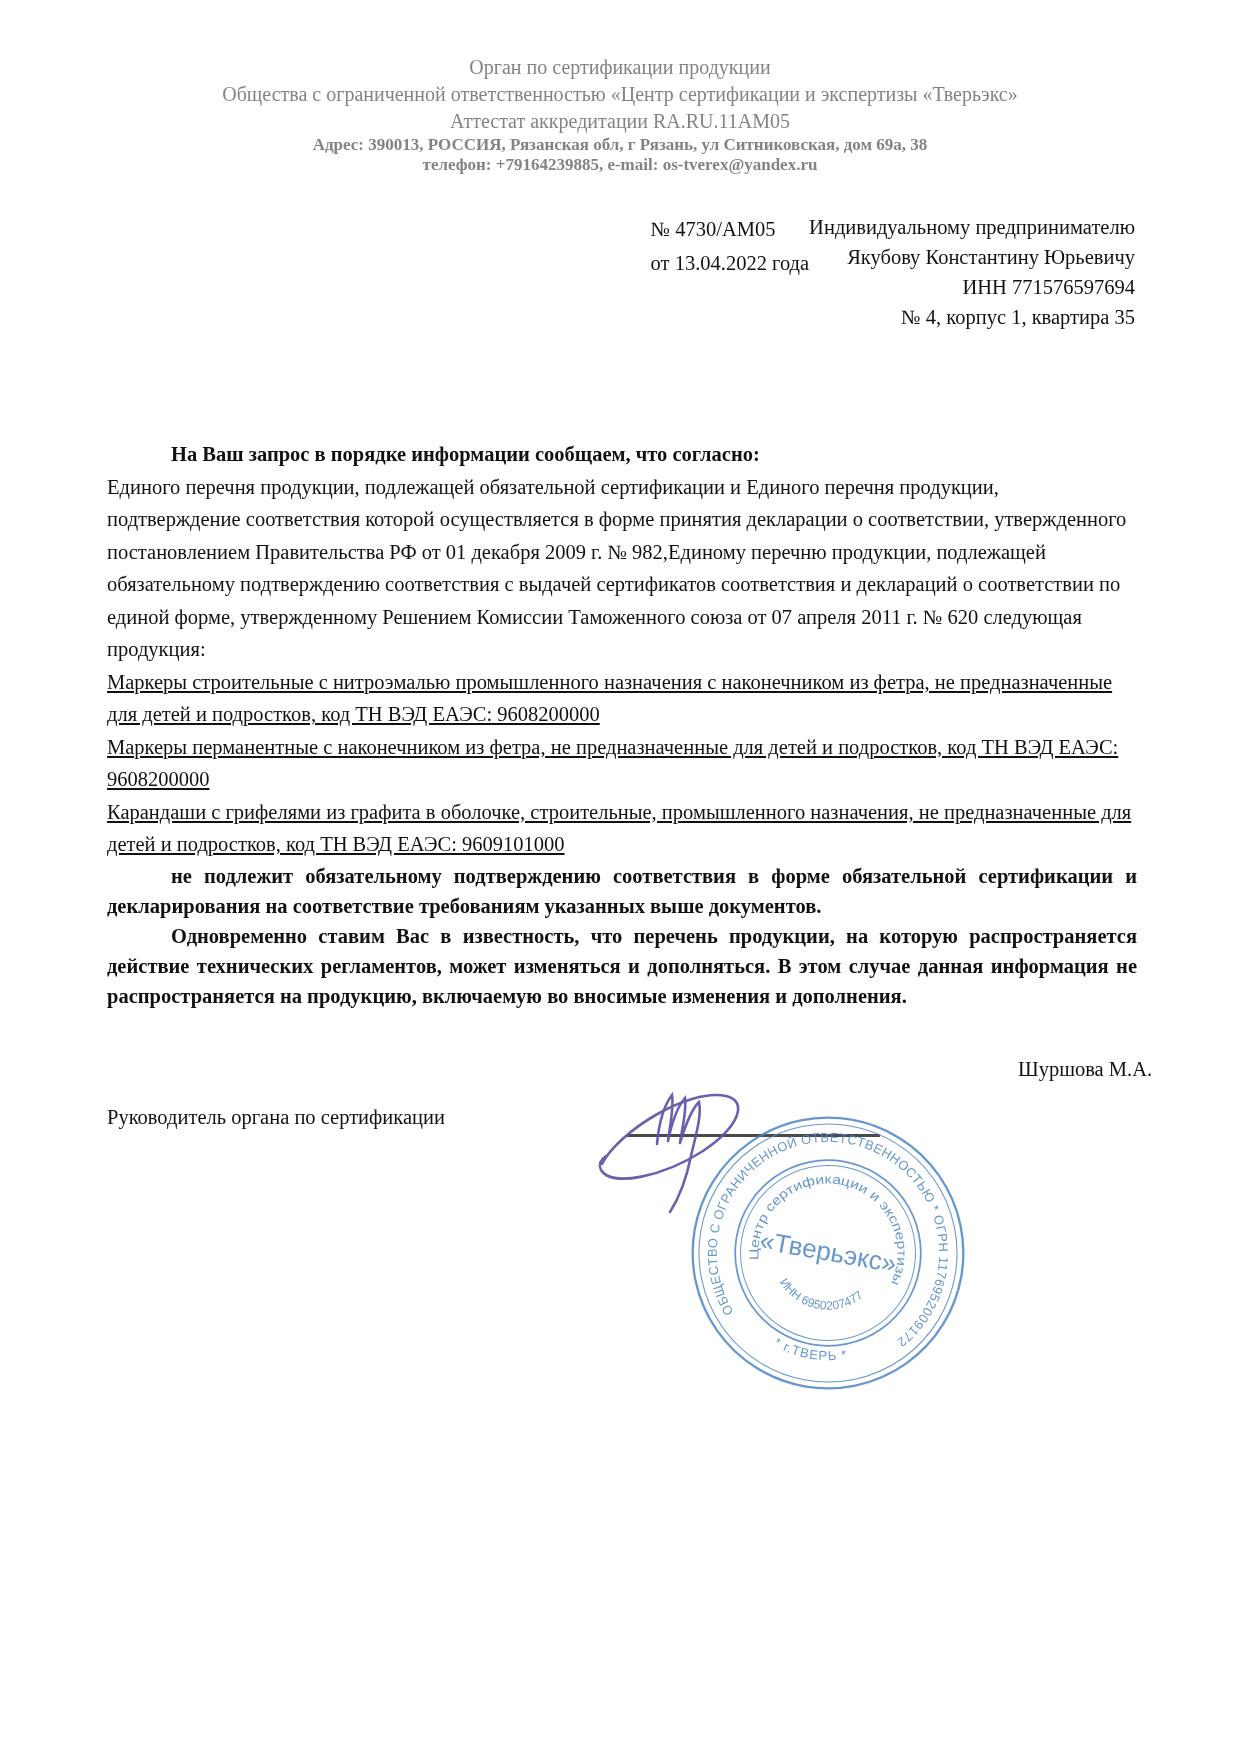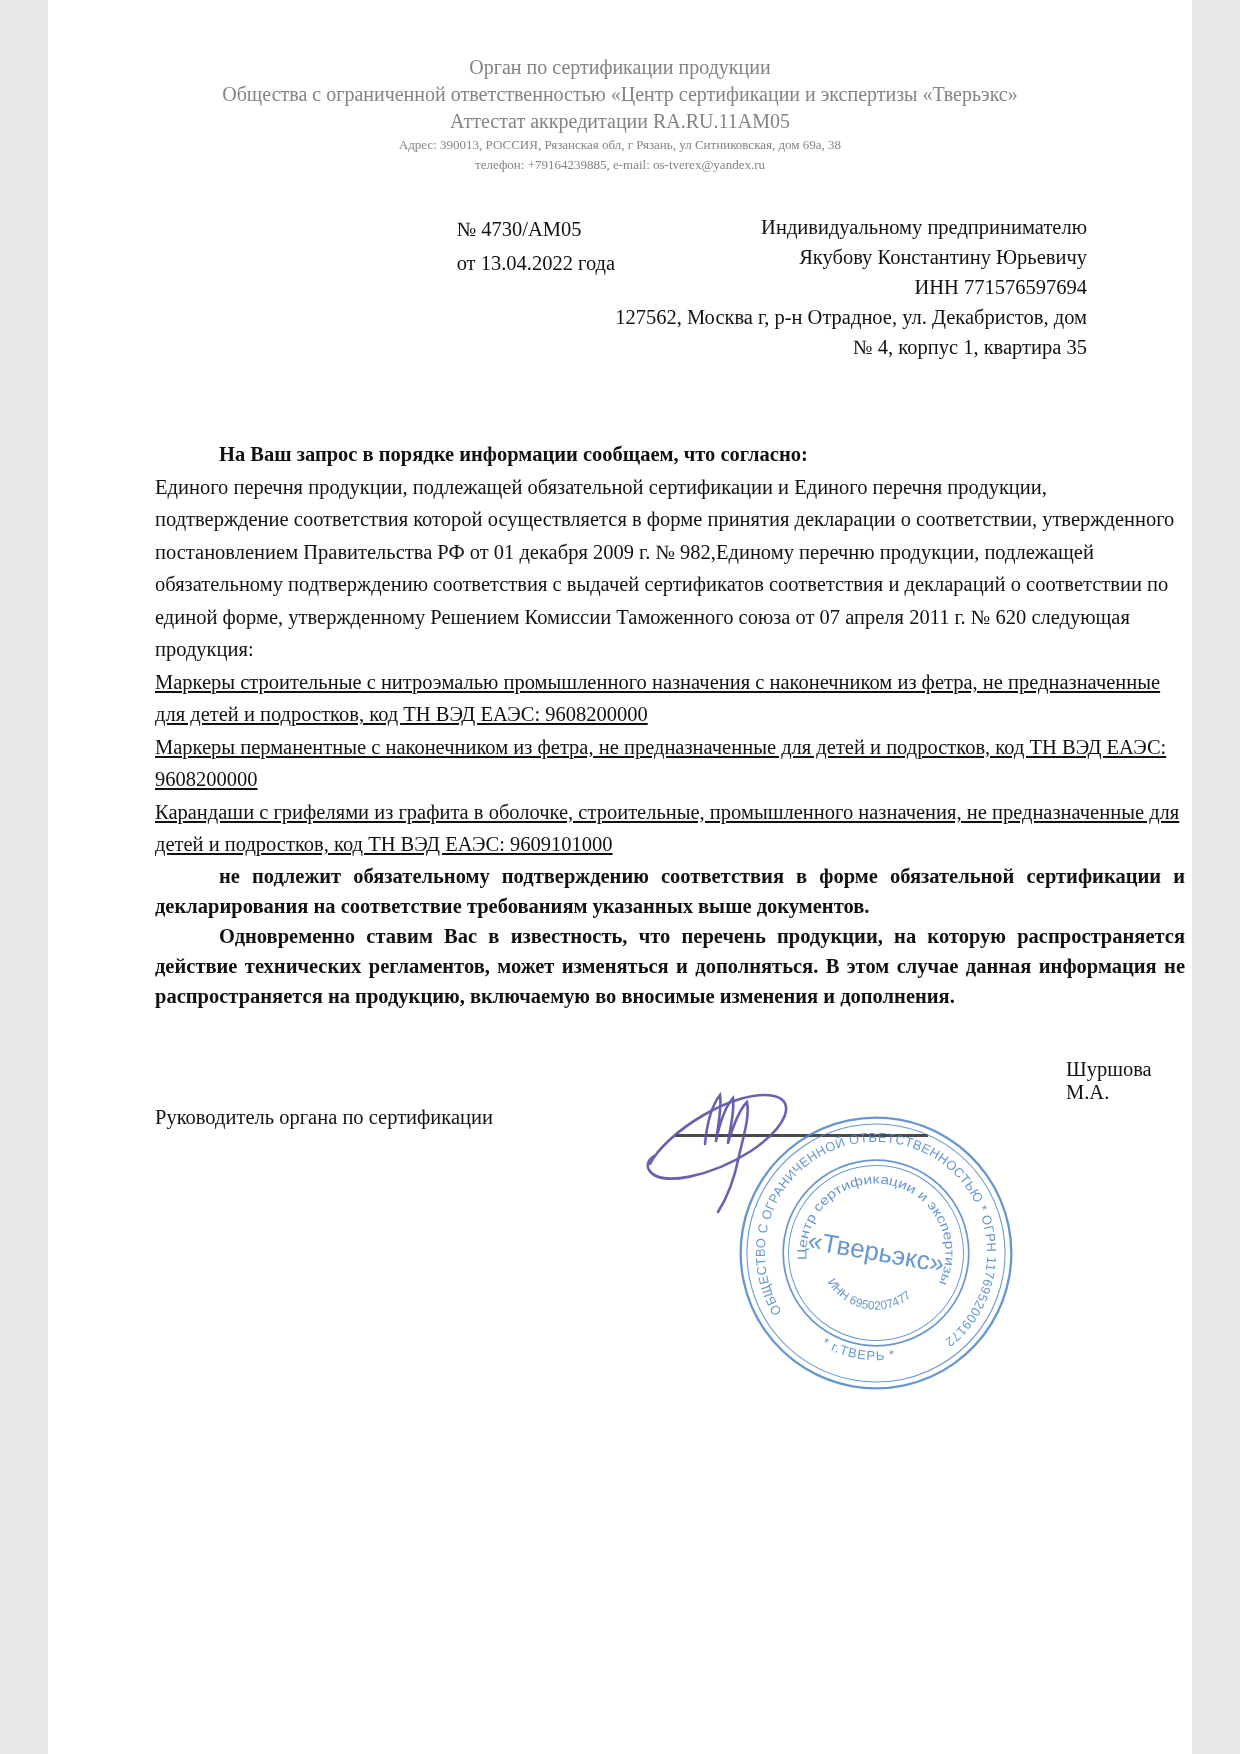--- a/index.html
+++ b/index.html
@@ -1,31 +1,31 @@
 <!DOCTYPE html>
 <html><head>
 <meta charset="utf-8">
 <style>
   html,body{margin:0;padding:0;background:#e8e8e8;}
   .page{
     position:relative;
-    width:1144px;height:1754px;
+    width:1240px;height:1754px;
     margin:0 auto;
     background:#ffffff;
     font-family:"Liberation Serif", serif;
     color:#111;
     overflow:hidden;
   }
   
   .letterhead{
     position:absolute;top:54px;left:0;right:0;
     text-align:center;color:#838383;
   }
   .lh-big{font-size:20px;line-height:27px;}
-  .lh-small{font-size:13px;line-height:20px;}
+  .lh-small{font-size:17px;line-height:20px;font-weight:bold;}
   
   .ref-row{
     position:absolute;top:212px;left:107px;right:105px;
     display:flex;justify-content:flex-end;
     font-size:20.5px;
   }
   .ref-left{line-height:34px;white-space:nowrap;}
   .recipient{
     text-align:right;line-height:30px;max-width:680px;
   }
@@ -71,21 +71,20 @@
 
   <div class="ref-row">
     <div class="ref-left">
       <div>№ 4730/АМ05</div>
       <div>от 13.04.2022 года</div>
     </div>
     <div class="recipient">
       <div>Индивидуальному предпринимателю</div>
       <div>Якубову Константину Юрьевичу</div>
       <div>ИНН 771576597694</div>
-      <div>127562, Москва г, р-н Отрадное, ул. Декабристов, дом</div>
       <div>№ 4, корпус 1, квартира 35</div>
     </div>
   </div>
 
   <div class="body-text">
     <p class="indent">На Ваш запрос в порядке информации сообщаем, что согласно:</p>
     <p>Единого перечня продукции, подлежащей обязательной сертификации и Единого перечня продукции, подтверждение соответствия которой осуществляется в форме принятия декларации о соответствии, утвержденного постановлением Правительства РФ от 01 декабря 2009 г. № 982,Единому перечню продукции, подлежащей обязательному подтверждению соответствия с выдачей сертификатов соответствия и деклараций о соответствии по единой форме, утвержденному Решением Комиссии Таможенного союза от 07 апреля 2011 г. № 620 следующая продукция:</p>
     <div class="products">
       <p>Маркеры  строительные с нитроэмалью промышленного назначения с наконечником из фетра, не предназначенные для детей и подростков, код ТН ВЭД ЕАЭС: 9608200000</p>
       <p>Маркеры перманентные с наконечником из фетра, не предназначенные для детей и подростков, код ТН ВЭД ЕАЭС: 9608200000</p>

